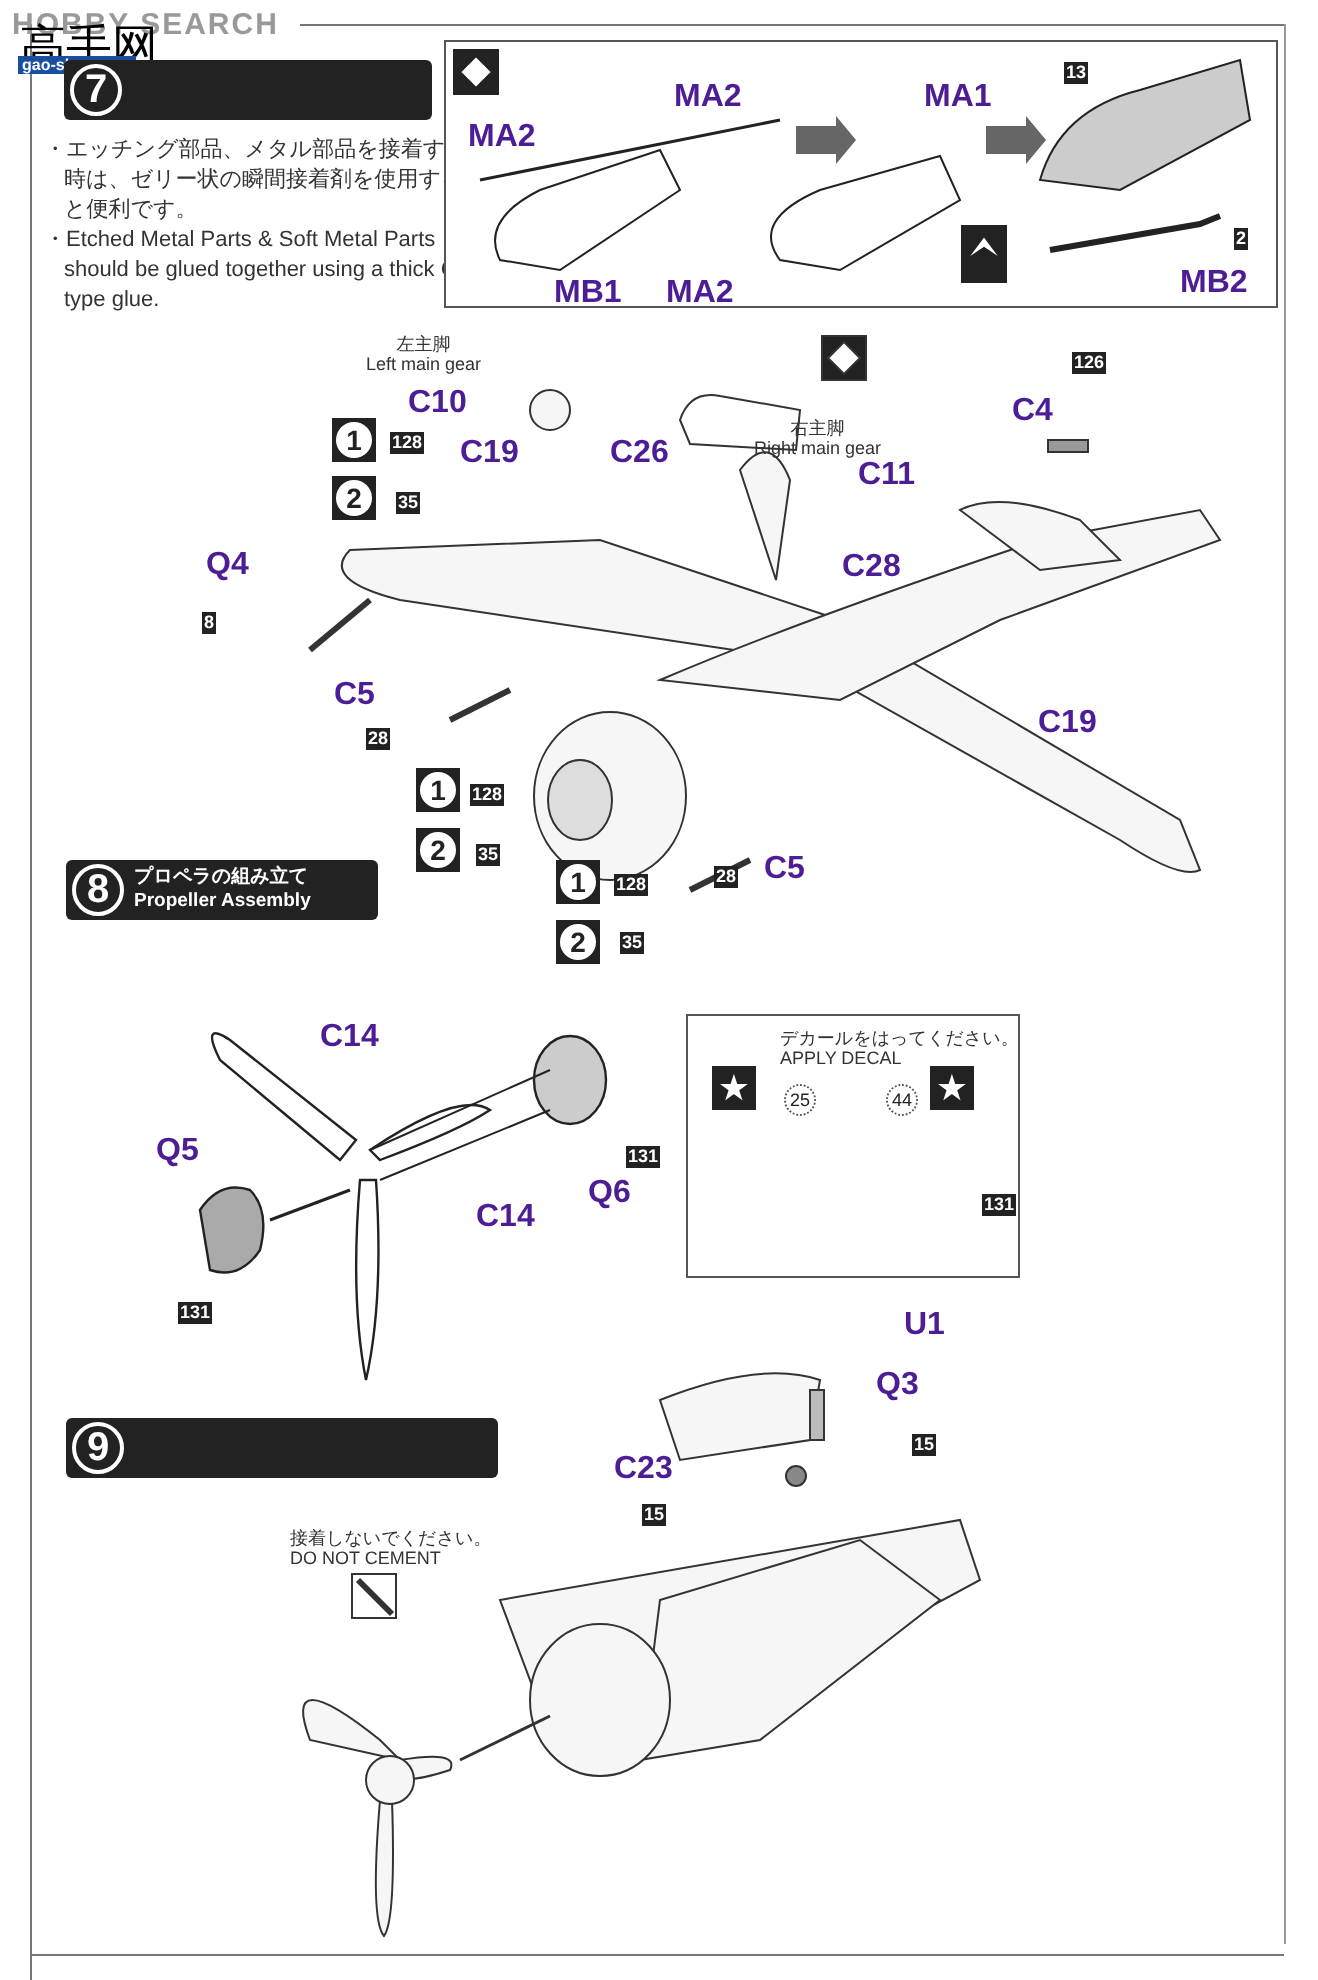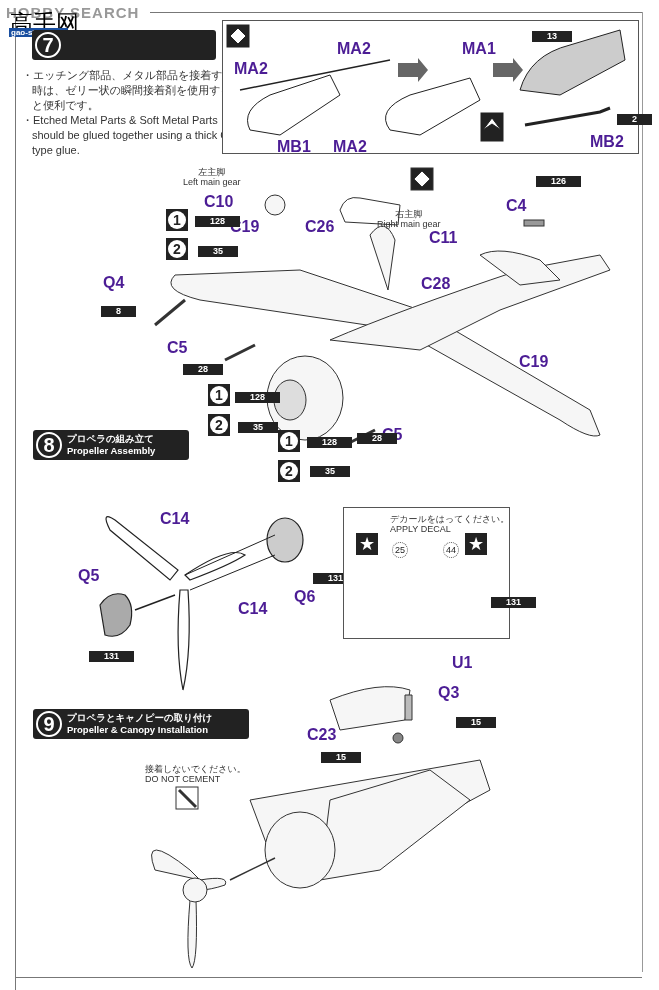--- a/index.html
+++ b/index.html
@@ -11,21 +11,21 @@
   .wm{position:absolute;left:6px;top:4px;font-weight:bold;font-size:15px;color:#999;letter-spacing:1px;}
   .wm2{position:absolute;left:10px;top:8px;font-size:23px;color:#000000;font-weight:normal;}
   .wm3{position:absolute;left:9px;top:28px;font-size:8px;color:#c22;font-weight:bold;background:#1a4fa0;color:#fff;padding:0 2px;}
   .step-header{position:absolute;background:#222;color:#fff;border-radius:3px;display:flex;align-items:center;height:30px;padding-right:6px;}
   .step-num{width:26px;height:26px;border-radius:50%;border:2px solid #fff;display:flex;align-items:center;justify-content:center;font-weight:bold;font-size:20px;margin:0 5px 0 3px;box-sizing:border-box;}
   .step-text{font-size:9.5px;line-height:12px;font-weight:bold;}
   .note{position:absolute;left:22px;top:68px;width:215px;font-size:11px;line-height:15px;color:#333;}
   .note p{margin:0;padding-left:10px;text-indent:-10px;}
   .lbl{position:absolute;font-weight:bold;font-size:16px;color:#4c1d95;white-space:nowrap;}
   .sm{position:absolute;font-size:9px;color:#333;text-align:center;white-space:nowrap;line-height:10px;}
-  .paint{position:absolute;background:#222;color:#fff;font-size:9px;font-weight:bold;padding:0 15px;line-height:11px;height:11px;}
+  .paint{position:absolute;background:#222;color:#fff;font-size:9px;font-weight:bold;padding:0 1px;line-height:11px;height:11px;}
   .box{position:absolute;border:1px solid #555;background:#fff;}
   .cbadge{position:absolute;width:22px;height:22px;background:#222;display:flex;align-items:center;justify-content:center;}
   .cbadge span{display:flex;width:18px;height:18px;border-radius:50%;background:#fff;color:#222;font-weight:bold;font-size:14px;align-items:center;justify-content:center;}
   svg{position:absolute;left:0;top:0;}
   .decal-num{position:absolute;width:14px;height:14px;border-radius:50%;border:1px dotted #555;font-size:9px;display:flex;align-items:center;justify-content:center;}
   .star{position:absolute;width:22px;height:22px;background:#222;color:#fff;font-size:18px;display:flex;align-items:center;justify-content:center;line-height:1;}
 </style>
 </head>
 <body>
 
@@ -194,24 +194,20 @@
     <div>APPLY DECAL</div>
 </div>
 <div class="star" style="left:356px;top:533px;">★</div>
 <div class="star" style="left:465px;top:533px;">★</div>
 <div class="decal-num" style="left:392px;top:542px;">25</div>
 <div class="decal-num" style="left:443px;top:542px;">44</div>
 <div class="paint" style="left:491px;top:597px;">131</div>
 
 <div class="step-header" style="left:33px;top:709px;width:210px;">
   <div class="step-num">9</div>
-  <div class="step-text">
-    <div>プロペラとキャノピーの取り付け</div>
-    <div>Propeller &amp; Canopy Installation</div>
-  </div>
 </div>
 
 <div class="lbl" style="left:452px;top:654px;">U1</div>
 <div class="lbl" style="left:438px;top:684px;">Q3</div>
 <div class="lbl" style="left:307px;top:726px;">C23</div>
 <div class="paint" style="left:456px;top:717px;">15</div>
 <div class="paint" style="left:321px;top:752px;">15</div>
 
 <div class="sm" style="left:145px;top:764px;text-align:left;">
   <div>接着しないでください。</div>

